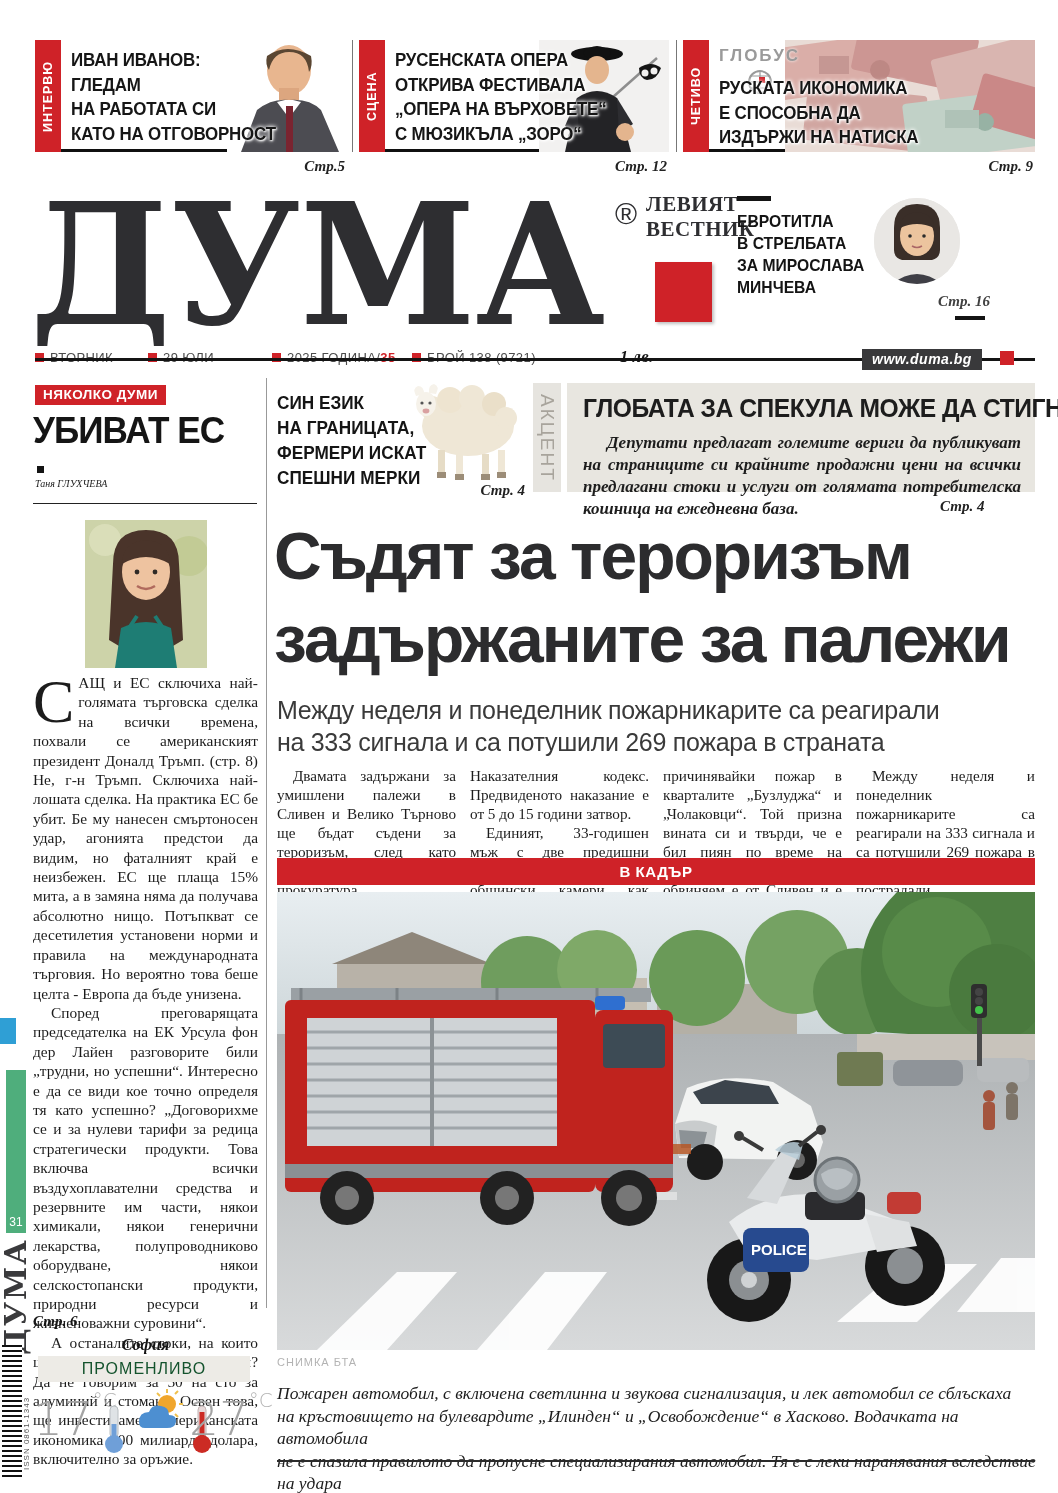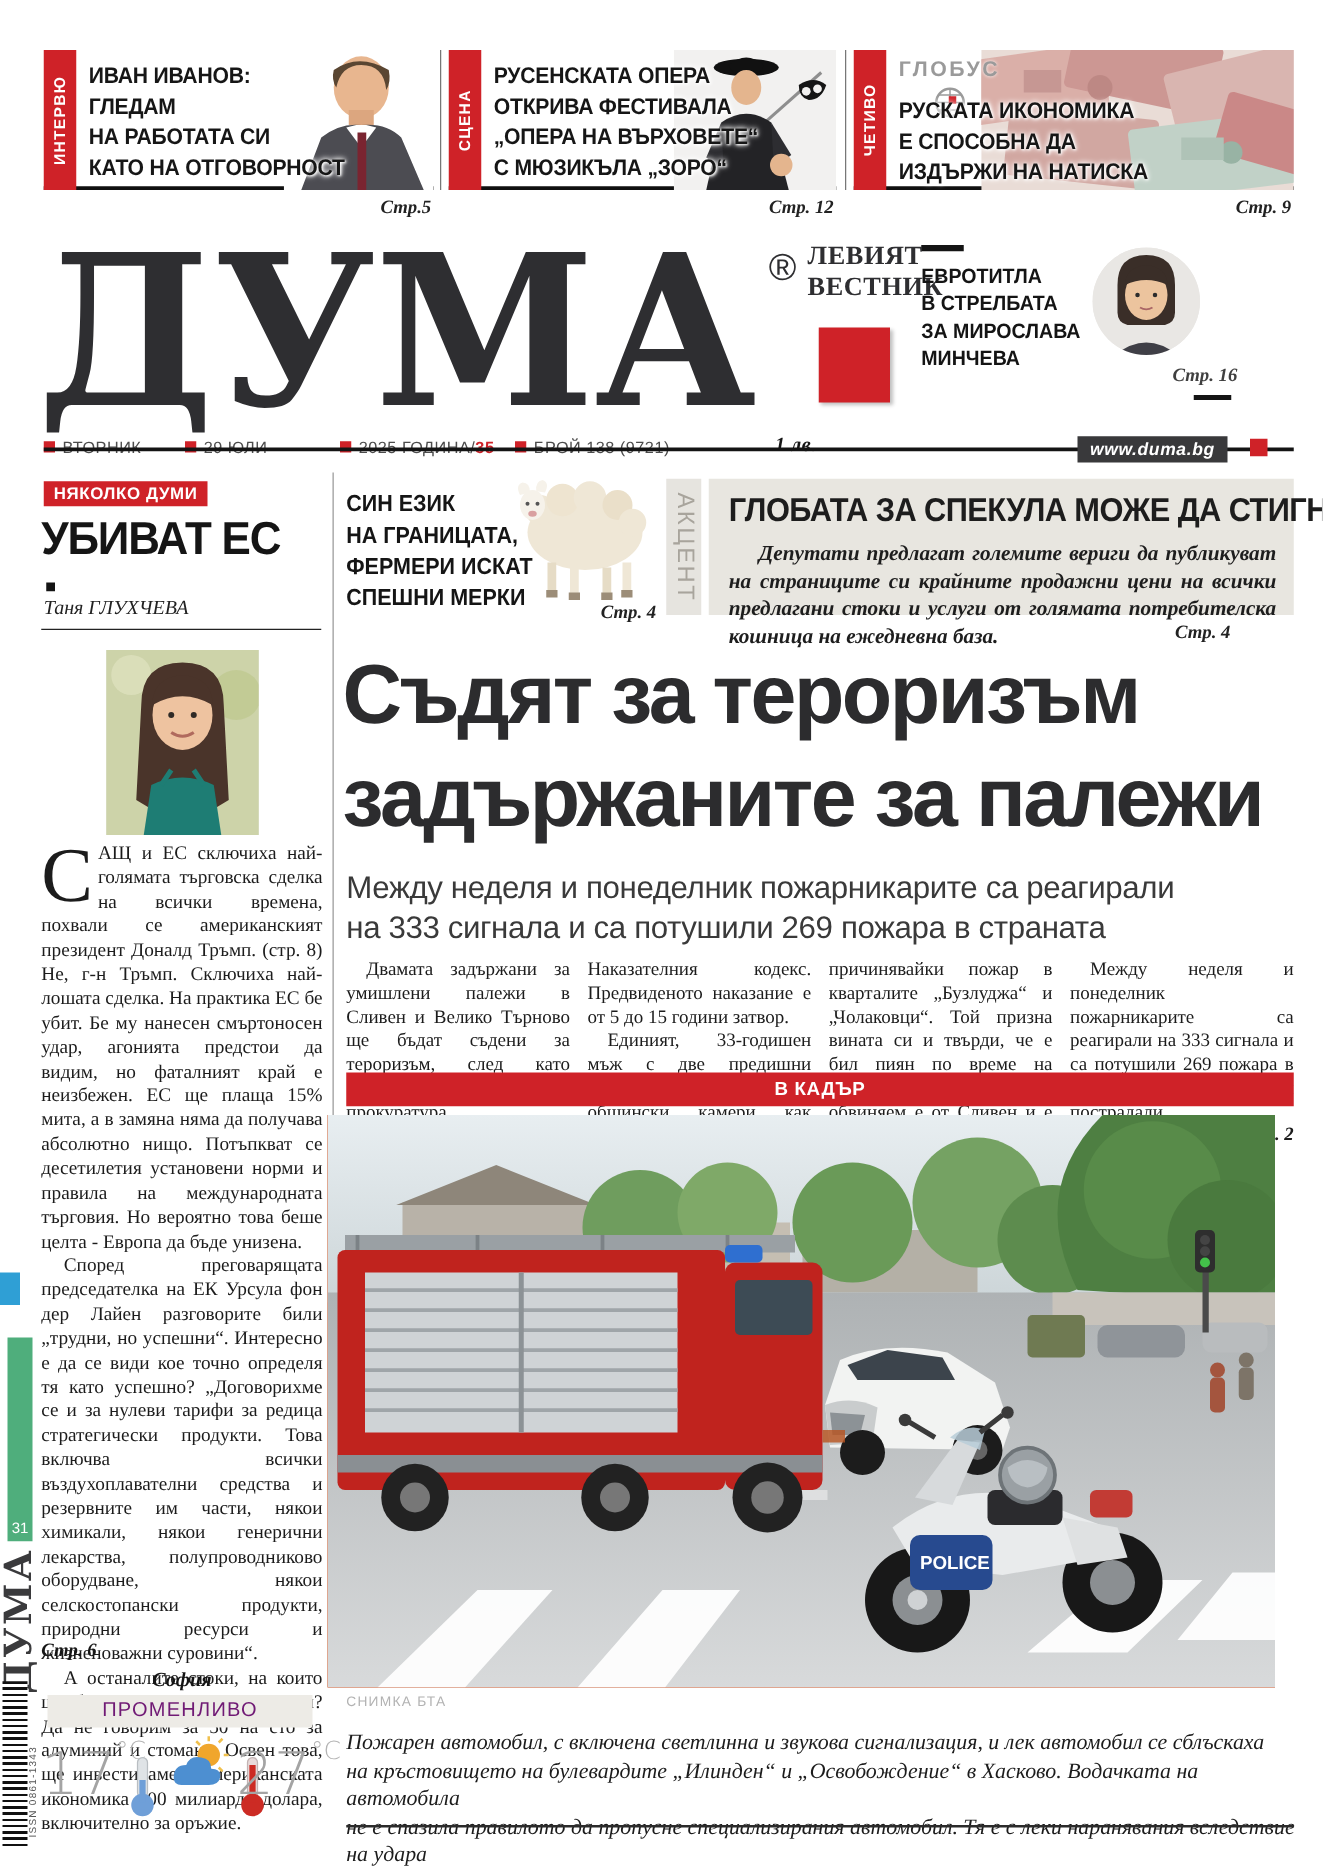--- a/index.html
+++ b/index.html
@@ -62,32 +62,32 @@
   .d-price{position:absolute;left:585px;top:-2px;font-family:"Liberation Serif",serif;font-style:italic;font-weight:700;font-size:16px;color:#161616;}
   .mast-rule{position:absolute;left:35px;top:358px;width:1000px;height:3px;background:#141414;}
   .www-box{position:absolute;left:862px;top:349px;background:#39393b;color:#fff;font-weight:700;font-style:italic;font-size:14px;padding:2px 10px 3px;letter-spacing:.5px;}
   .www-sq{position:absolute;left:1000px;top:351px;width:14px;height:14px;background:var(--red);}
 
   
   .col-divider{position:absolute;left:266px;top:378px;width:1px;height:930px;background:#999;}
   .op-label{position:absolute;left:35px;top:385px;background:var(--red);color:#fff;font-weight:700;font-size:13.5px;padding:2px 8px 3px;letter-spacing:.5px;}
   .op-title{position:absolute;left:33px;top:410px;font-weight:800;font-size:37px;color:#151515;transform:scaleX(.95);transform-origin:left top;letter-spacing:-1px;}
   .op-bullet{position:absolute;left:37px;top:466px;width:7px;height:7px;background:#141414;}
-  .op-author{position:absolute;left:35px;top:478px;font-family:"Liberation Serif",serif;font-style:italic;font-size:16px;color:#222;}
+  .op-author{position:absolute;left:35px;top:478px;font-family:"Liberation Serif",serif;font-style:italic;font-size:10px;color:#222;}
   .op-rule{position:absolute;left:33px;top:503px;width:224px;height:1px;background:#222;}
   .op-photo{position:absolute;left:85px;top:520px;width:122px;height:148px;overflow:hidden;background:#cfd6b8;}
   .op-body{position:absolute;left:33px;top:673px;width:225px;font-family:"Liberation Serif",serif;font-size:15.4px;line-height:19.4px;text-align:justify;color:#1c1c1c;}
   .op-body p{margin:0;}
   .op-body p + p{text-indent:18px;}
   .dropcap{float:left;font-family:"Liberation Serif",serif;font-size:62px;line-height:48px;padding:4px 4px 0 0;color:#1c1c1c;}
   .op-page{position:absolute;left:33px;top:1313px;width:225px;font-family:"Liberation Serif",serif;font-style:italic;font-weight:700;font-size:15px;color:#161616;}
 
   
   .w-city{position:absolute;left:33px;top:1336px;width:225px;text-align:center;font-family:"Liberation Serif",serif;font-style:italic;font-weight:700;font-size:16px;color:#141414;}
-  .w-cond{position:absolute;left:38px;top:1356px;width:212px;background:#edebe6;color:#701a75;text-align:center;font-size:16px;letter-spacing:1px;padding:4px 0;}
+  .w-cond{position:absolute;left:38px;top:1356px;width:212px;background:#edebe6;color:#14532d;text-align:center;font-size:16px;letter-spacing:1px;padding:4px 0;}
   .w-row{position:absolute;left:33px;top:1388px;width:225px;height:70px;}
   .w-temp{position:absolute;top:0;font-family:"DejaVu Sans",sans-serif;font-weight:200;font-size:47px;color:#a4a4a4;}
   .w-unit{font-size:20px;vertical-align:28px;color:#b4b4b4;}
   .w-low{left:0;} .w-high{left:156px;}
 
   
   .farm-title{position:absolute;left:277px;top:390px;font-weight:800;font-size:18.5px;line-height:25px;color:#151515;transform:scaleX(.93);transform-origin:left top;}
   .sheep{position:absolute;left:398px;top:378px;}
   .farm-page{position:absolute;left:430px;top:482px;width:95px;text-align:right;font-family:"Liberation Serif",serif;font-style:italic;font-weight:700;font-size:15px;color:#222;}
   .accent-label{position:absolute;left:533px;top:383px;width:28px;height:109px;background:#e6e4df;color:#a8a49c;
@@ -99,21 +99,21 @@
 
   .lead-h{position:absolute;left:274px;top:514px;width:770px;font-weight:800;font-size:67px;line-height:83px;color:#2c2c2e;letter-spacing:-2px;transform:scaleX(.985);transform-origin:left top;}
   .lead-sub{position:absolute;left:277px;top:694px;width:760px;font-size:25px;line-height:32px;color:#3a3a3a;letter-spacing:-0.3px;}
   .lead-cols{position:absolute;left:277px;top:766px;width:758px;display:flex;gap:14px;}
   .lead-col{width:179px;font-family:"Liberation Serif",serif;font-size:15.2px;line-height:19px;text-align:justify;color:#1c1c1c;}
   .lead-col p{margin:0;text-indent:16px;}
   .lead-page{text-align:right;font-style:italic;font-weight:700;font-size:15px;margin-top:14px;text-indent:0 !important;}
 
   .kadar{position:absolute;left:277px;top:858px;width:758px;height:27px;background:var(--red);color:#fff;
     display:flex;align-items:center;justify-content:center;font-weight:700;font-size:15px;letter-spacing:.5px;}
-  .news-photo{position:absolute;left:262px;top:892px;width:758px;height:458px;overflow:hidden;background:#c2410c;}
+  .news-photo{position:absolute;left:277px;top:892px;width:758px;height:458px;overflow:hidden;background:#fdba74;}
   .credit{position:absolute;left:277px;top:1356px;width:758px;text-align:left;font-size:11px;color:#b3b3b3;letter-spacing:1px;}
   .caption{position:absolute;left:277px;top:1382px;width:760px;font-family:"Liberation Serif",serif;font-style:italic;font-size:17.5px;line-height:22.5px;color:#1c1c1c;}
   .bottom-rule{position:absolute;left:277px;top:1460px;width:758px;height:2px;background:#2b2b2b;}
 </style>
 </head>
 <body>
 
 <div class="page">
 
   <div class="rail-blue"></div>

